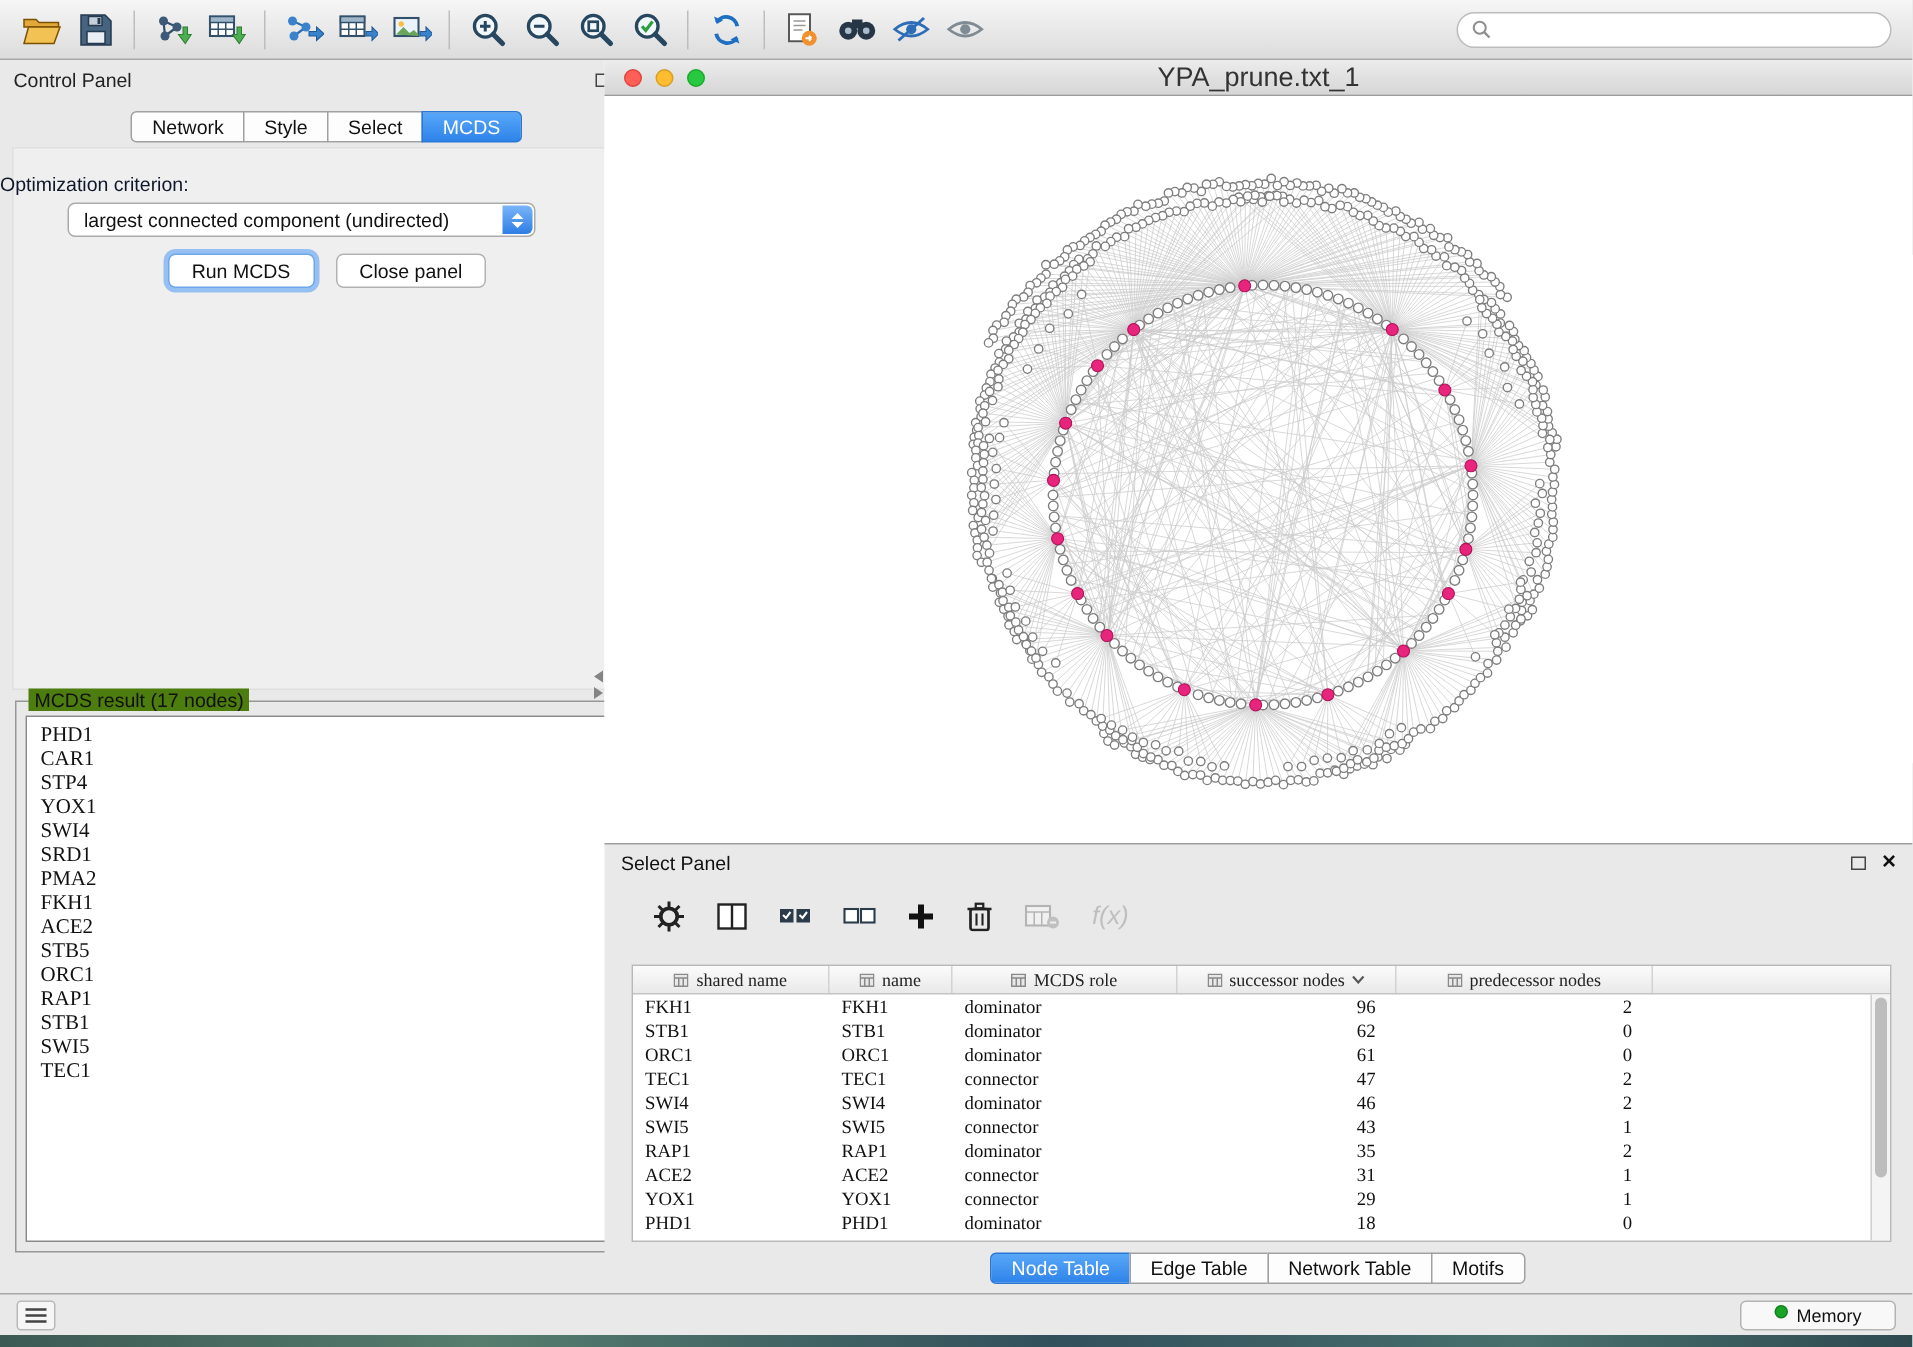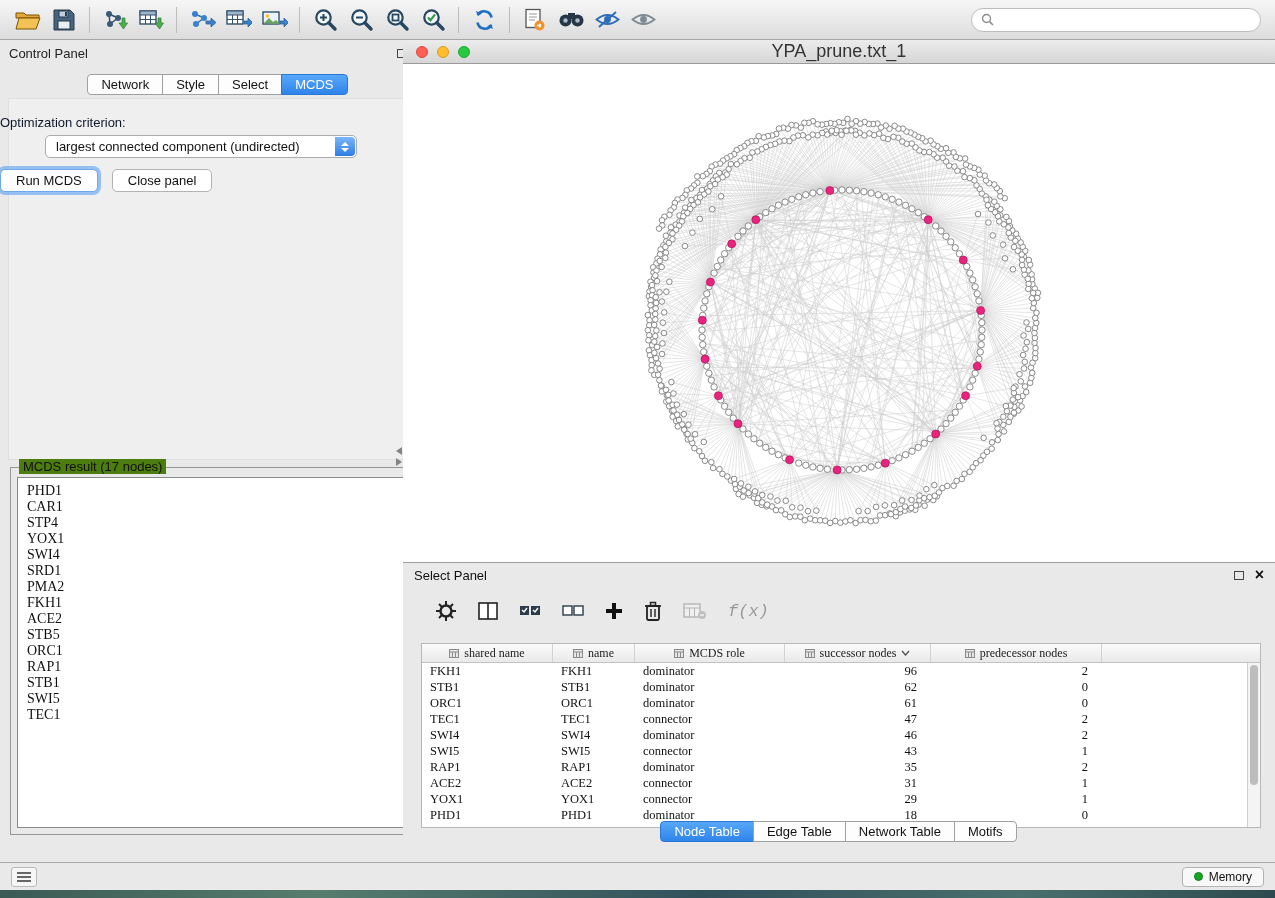--- a/index.html
+++ b/index.html
@@ -24,21 +24,21 @@
   .seg:first-child{border-radius:4px 0 0 4px}
   .seg:last-child{border-radius:0 4px 4px 0}
   .seg.active{background:linear-gradient(#58a7f8,#2f84ea);border-color:#2a78d6;color:#fff}
   .cp-inner{position:absolute;left:8px;right:8px;top:58px;height:362px;background:#efefef;border:1px solid #e0e0e0}
   .opt-label{position:absolute;left:0;right:0;top:75px;text-align:left;font-size:13px;color:#0f172a}
   .dropdown{position:absolute;left:45px;top:95px;width:312px;height:23px;background:#fff;border:1px solid #ababab;border-radius:5px;display:flex;align-items:center;padding:0 26px 0 10px;font-size:13px}
   .dd-btn{position:absolute;right:1px;top:1px;bottom:1px;width:20px;border-radius:0 4px 4px 0;background:linear-gradient(#7ab5f9,#2e7de5);display:flex;flex-direction:column;align-items:center;justify-content:center;gap:2px}
   .dd-btn i{display:block;width:0;height:0;border-left:4px solid transparent;border-right:4px solid transparent}
   .dd-btn .up{border-bottom:4px solid #fff}
   .dd-btn .dn{border-top:4px solid #fff}
-  .btn-row{position:absolute;left:0;right:0;top:129px;display:flex;gap:14px}
+  .btn-row{position:absolute;left:0;right:0;top:129px;display:flex;justify-content:center;gap:14px}
   .btn{font-size:13px;padding:3px 15px;background:#fff;border:1px solid #b3b3b3;border-radius:5px;color:#111;font-family:"Liberation Sans",sans-serif}
   .btn.focused{box-shadow:0 0 0 3px rgba(64,145,245,.5);border-color:#6ea7ea}
   .mcds-group{position:absolute;left:10px;right:16px;top:427px;height:368px;border:1px solid #979797}
   .mcds-legend{position:absolute;top:-9px;left:8px;background:#4d7c0f;padding:0 4px;font-size:13px;color:#111}
   .mcds-list{position:absolute;left:6px;right:6px;top:9px;bottom:6px;background:#fff;border:1px solid #8a8a8a;padding:5px 0 0 9px;font-family:"Liberation Serif",serif;font-size:14px;line-height:16px;overflow:hidden}
   .mcds-item{height:16px}
 
   
   .splitter-arrows{position:absolute;left:394px;top:447px;width:9px;height:22px;display:flex;flex-direction:column;gap:3px;align-items:center;z-index:3}
   .tri-l{width:0;height:0;border-top:4px solid transparent;border-bottom:4px solid transparent;border-right:6px solid #848484}
@@ -54,38 +54,38 @@
   .light.green{background:#28c840;border:1px solid #1aab29}
   .nv-title{position:absolute;left:0;right:0;text-align:center;font-size:18px;color:#333}
   .nv-canvas{position:absolute;top:24px;left:0;right:0;bottom:0;background:#fff;overflow:hidden}
 
   
   .table-panel{position:absolute;left:403px;top:562px;right:0;bottom:36px;background:#e9e9e9;border-top:1px solid #9e9e9e}
   .tp-header{height:24px;display:flex;align-items:center;padding:0 11px;font-size:13px}
   .tp-toolbar{height:46px;display:flex;align-items:center;gap:21px;padding:2px 0 0 32px}
   .ticon{display:flex;align-items:center;justify-content:center}
   .ticon.disabled{opacity:.35}
-  .fx{font-family:Liberation Mono, monospace;font-style:italic;font-size:17px;color:#000000}
+  .fx{font-family:Liberation Sans, sans-serif;font-style:italic;font-size:17px;color:#737373}
   .tp-table{position:absolute;left:18px;right:14px;top:80px;bottom:34px;background:#fff;border:1px solid #b8b8b8;overflow:hidden}
   .t-head{display:flex;height:19px;background:linear-gradient(#fbfbfb,#e9e9e9);border-bottom:1px solid #c3c3c3;padding-right:13px}
   .th{display:flex;align-items:center;justify-content:center;gap:5px;padding:0 6px;border-right:1px solid #d2d2d2;font-size:12px;font-family:"Liberation Serif",serif;color:#222;white-space:nowrap;overflow:hidden}
   .c0{width:131px}.c1{width:82px}.c2{width:150px}.c3{width:146px}.c4{width:171px}
   .cf{flex:1;border-right:none}
   .t-body{position:absolute;top:19px;left:0;right:13px;bottom:0;overflow:hidden}
   .t-row{display:flex;height:16px;line-height:16px;font-family:"Liberation Serif",serif;font-size:12.5px;color:#111}
   .t-cell{padding:0 8px;white-space:nowrap;overflow:hidden}
   .t-cell.c3,.t-cell.c4{text-align:right;padding-right:14px}
   .vscroll{position:absolute;top:19px;right:0;bottom:0;width:13px;background:#f4f4f4;border-left:1px solid #cfcfcf}
   .vthumb{position:absolute;top:2px;left:2px;right:2px;height:120px;background:#bdbdbd;border-radius:5px}
-  .tp-tabs{position:absolute;left:0;right:0;bottom:20px;display:flex;justify-content:center}
+  .tp-tabs{position:absolute;left:0;right:0;bottom:6px;display:flex;justify-content:center}
 
   
   .status-bar{position:absolute;left:0;right:0;bottom:8px;height:28px;background:#e9e9e9;border-top:1px solid #a9a9a9;display:flex;align-items:center;padding:0 11px}
   .hamburger-btn{width:26px;height:20px;border:1px solid #b9b9b9;border-radius:3px;background:#f6f6f6;display:flex;align-items:center;justify-content:center}
-  .memory-btn{margin-left:auto;display:flex;align-items:center;gap:6px;border:1px solid #b3b3b3;border-radius:4px;background:#f8f8f8;padding:2px 11px;font-size:12px}
+  .memory-btn{margin-left:auto;display:flex;gap:6px;border:1px solid #b3b3b3;border-radius:4px;background:#f8f8f8;padding:2px 22px;font-size:12px}
   .mem-dot{width:9px;height:9px;border-radius:50%;background:#19a428;border:1px solid #128020}
   .desktop-strip{position:absolute;left:0;right:0;bottom:0;height:8px;background:linear-gradient(90deg,#3c5a54,#567d6e 25%,#32505c 55%,#49706d 80%,#2e4a50)}
 </style>
 </head>
 <body>
 
 <div class="toolbar">
   <div class="tb-btn">
     <svg width="26" height="22" viewBox="0 0 26 22">
         <path d="M1 4 h8 l2 2 h13 v3 H1 z" fill="#e3a83c" stroke="#7c5200"></path>

